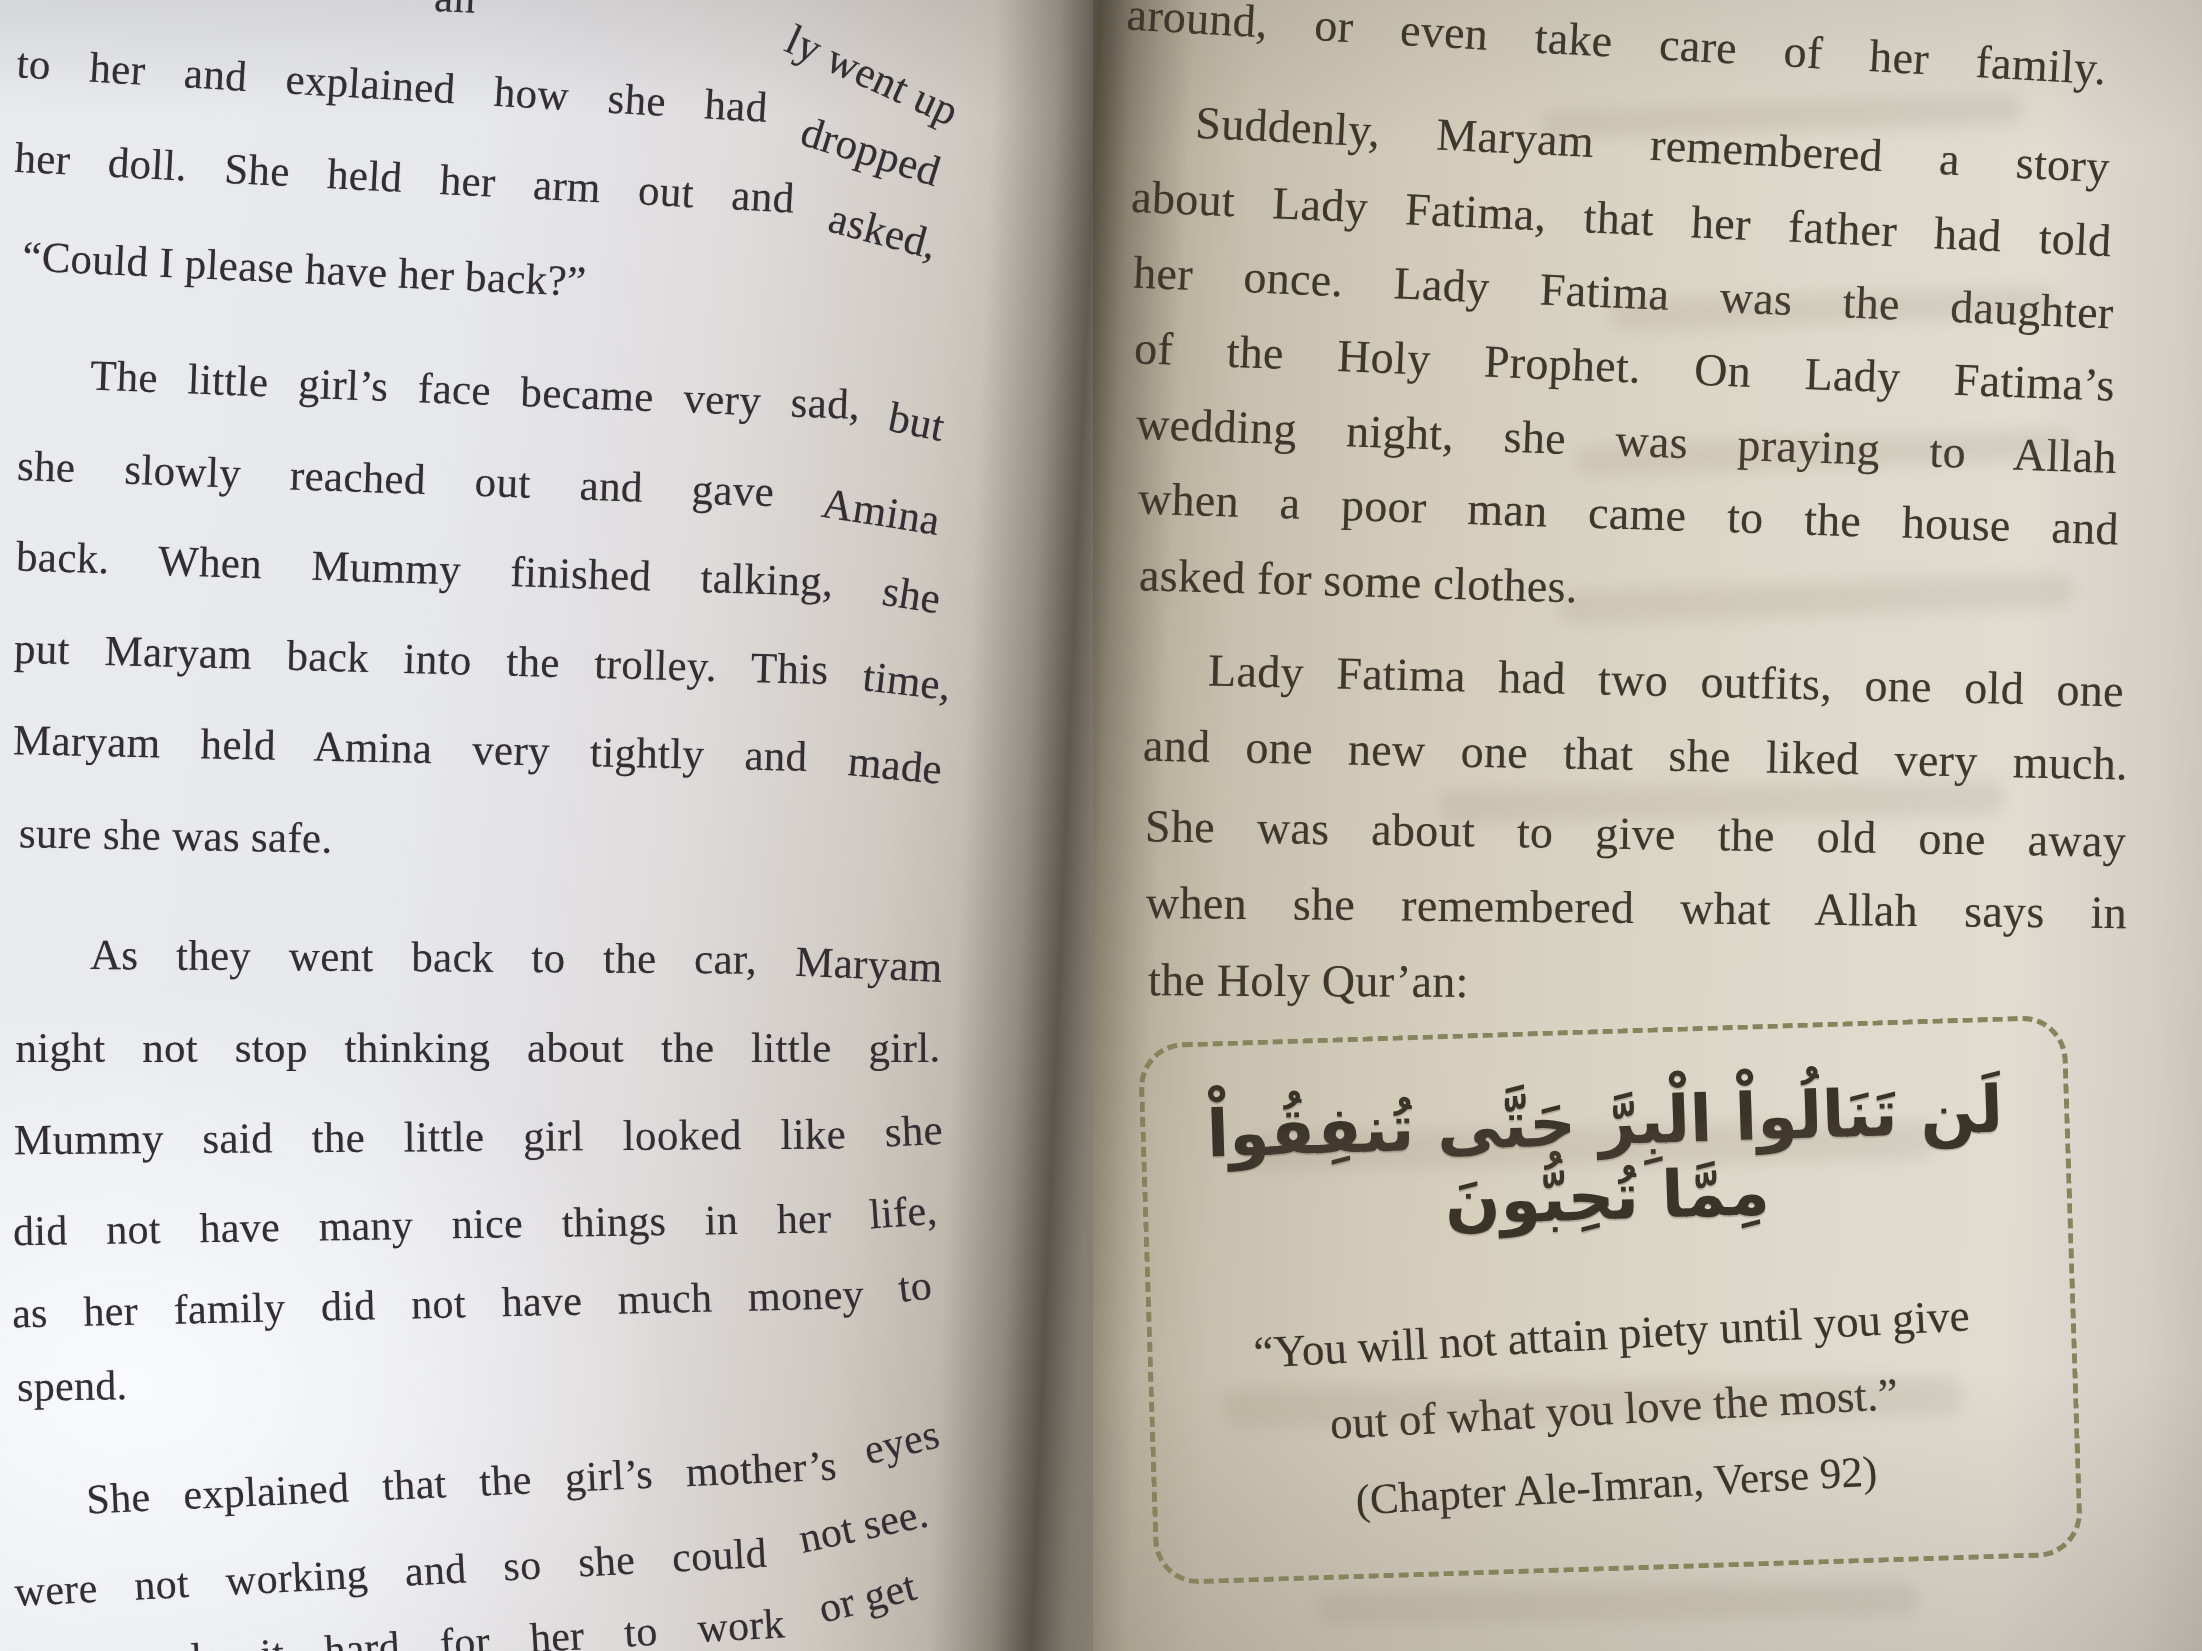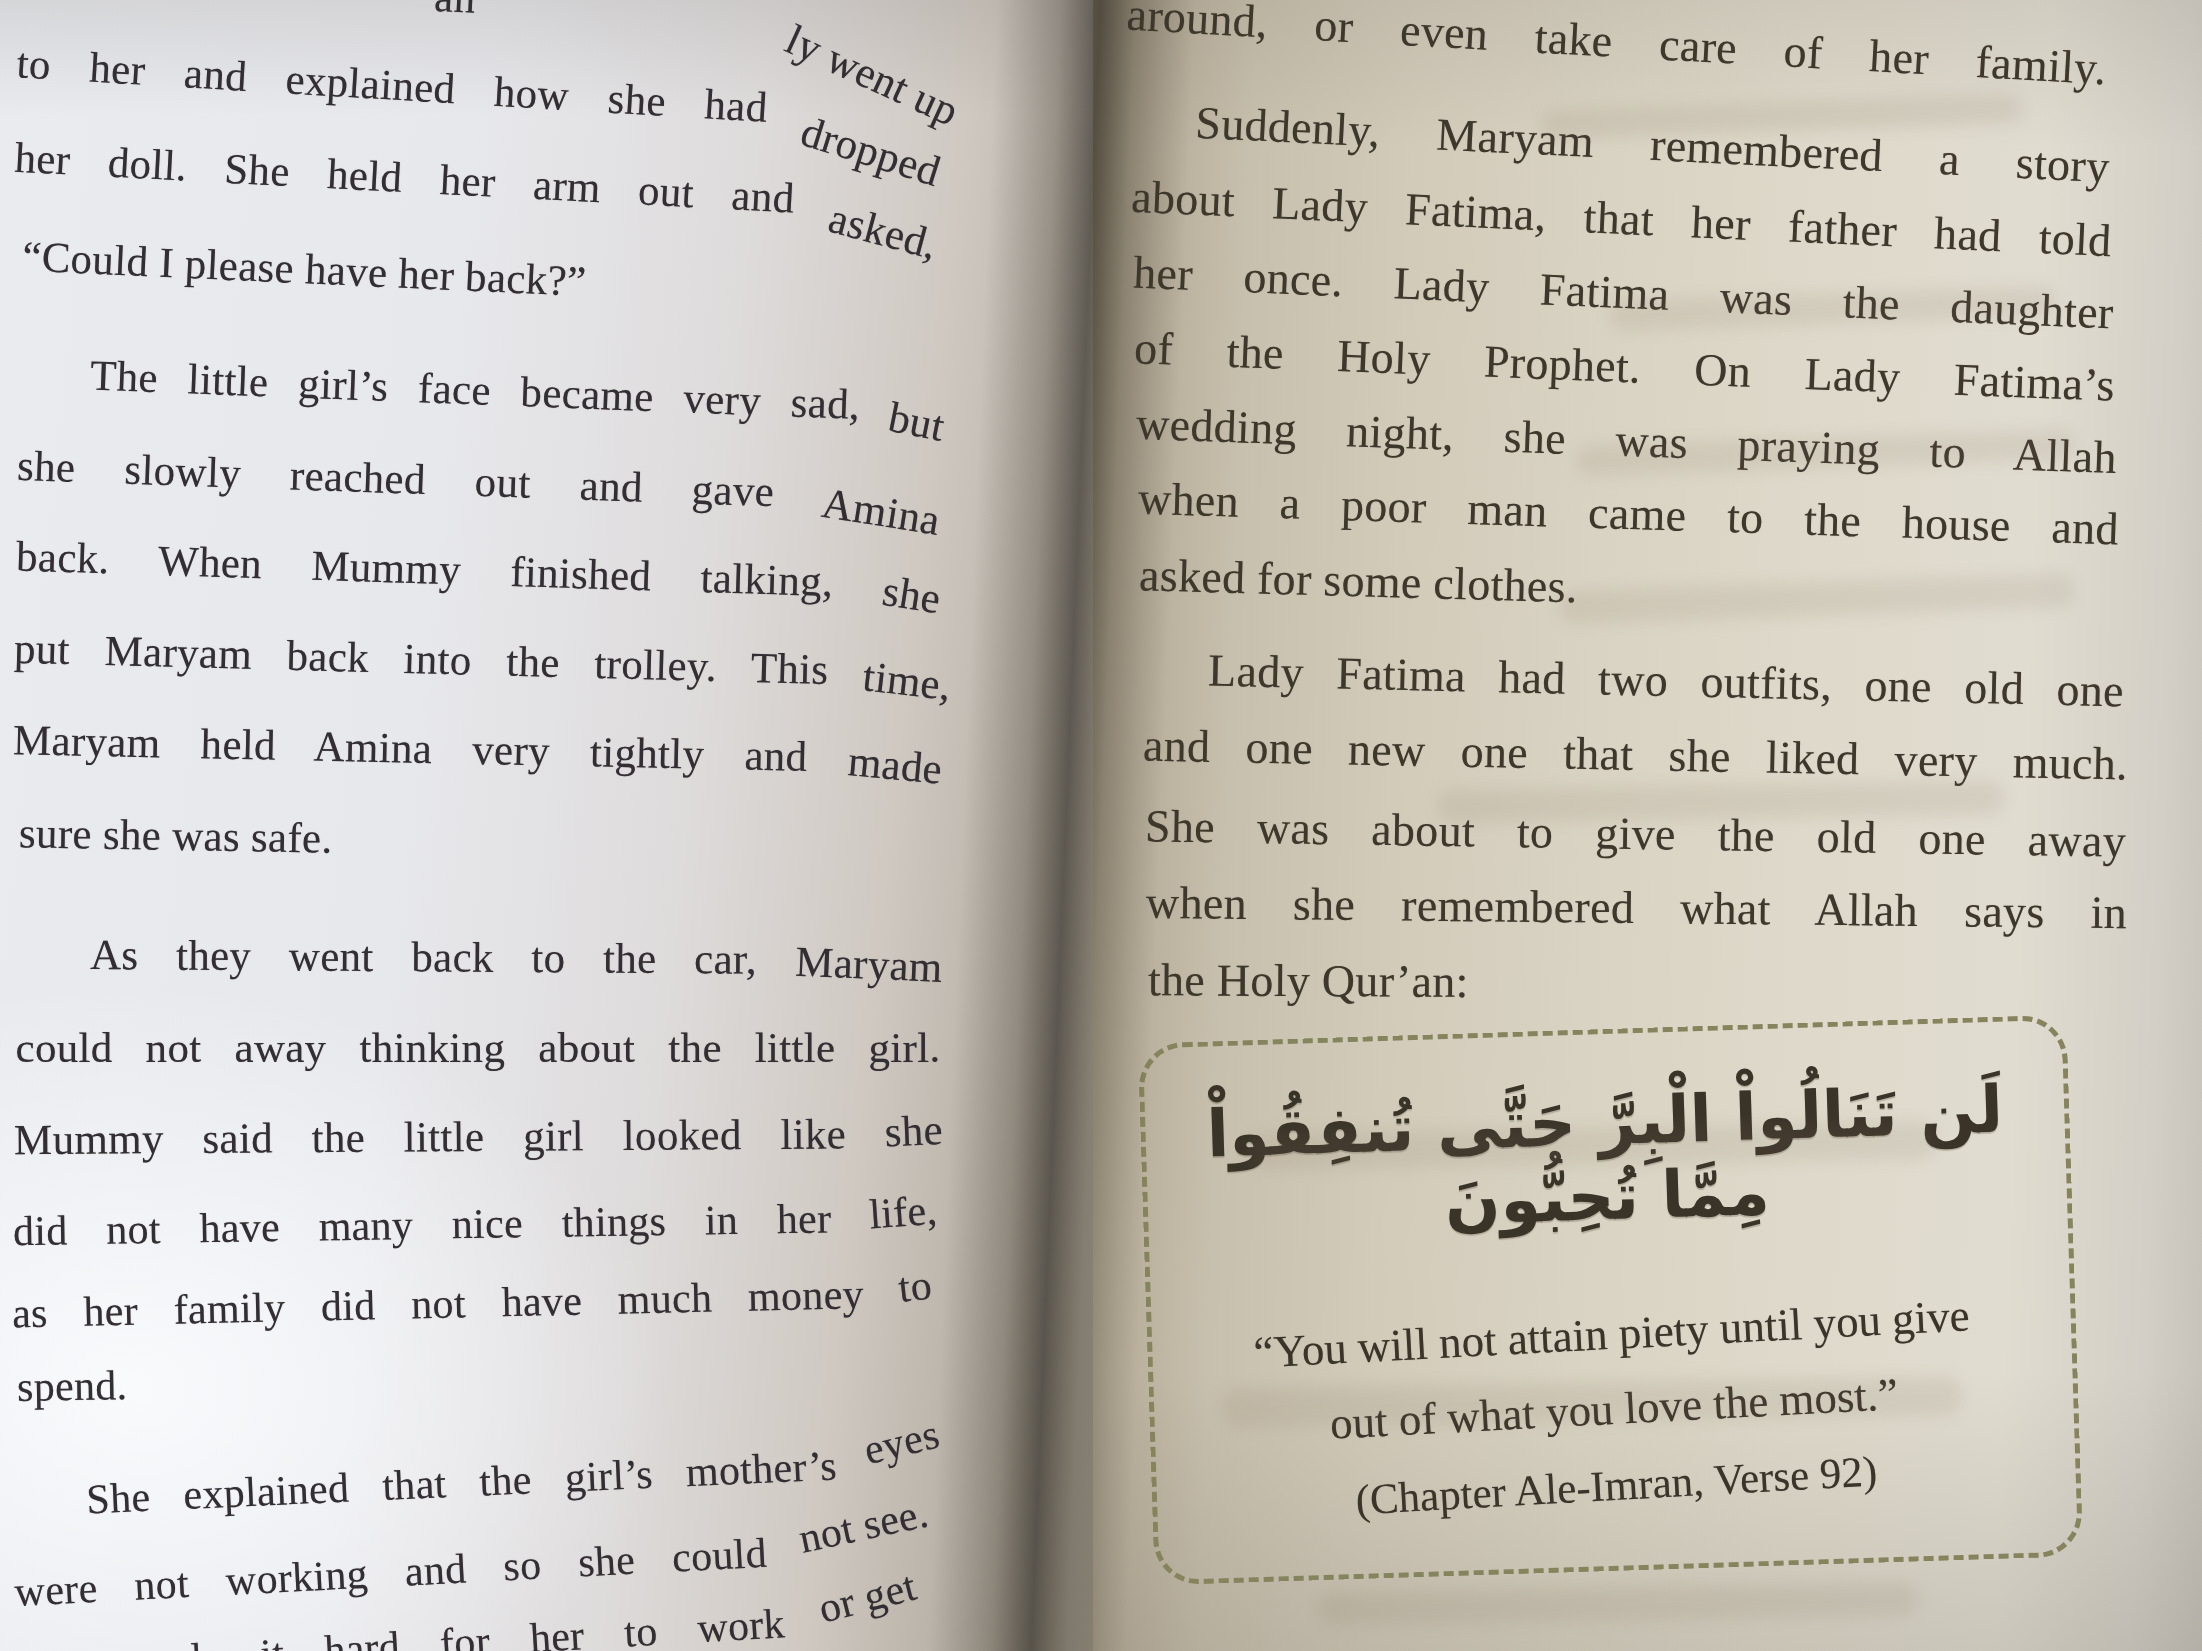--- a/index.html
+++ b/index.html
@@ -78,21 +78,21 @@
       <div class="tl" style="left: 15.5px; top: 67px; width: 934px; font-size: 43px; transform: rotate(3.4deg);"><span>to her and explained how she had</span> <span class="tail" style="transform: rotate(14deg) translateY(20.6px);">dropped</span></div>
       <div class="tl" style="left: 13.8px; top: 158px; width: 929px; font-size: 43px; transform: rotate(3deg);"><span>her doll. She held her arm out and</span> <span class="tail" style="transform: rotate(12deg) translateY(17px);">asked,</span></div>
       <div class="tl end" style="left: 22.4px; top: 251px; width: 817px; font-size: 43px; transform: rotate(2.6deg);"><span>“Could I please have her back?”</span></div>
       <div class="tl" style="left: 90px; top: 368px; width: 856px; font-size: 43px; transform: rotate(2.2deg);"><span>The little girl’s face became very sad,</span> <span class="tail" style="transform: rotate(9deg) translateY(10.3px);">but</span></div>
       <div class="tl" style="left: 17px; top: 458px; width: 925px; font-size: 43px; transform: rotate(2deg);"><span>she slowly reached out and gave</span> <span class="tail" style="transform: rotate(7deg) translateY(8.6px);">Amina</span></div>
       <div class="tl" style="left: 15.5px; top: 547px; width: 925px; font-size: 43px; transform: rotate(1.8deg);"><span>back. When Mummy finished talking,</span> <span class="tail" style="transform: rotate(7deg) translateY(6.9px);">she</span></div>
       <div class="tl" style="left: 13.8px; top: 637px; width: 938px; font-size: 43px; transform: rotate(1.5deg);"><span>put Maryam back into the trolley. This</span> <span class="tail" style="transform: rotate(5deg) translateY(5.2px);">time,</span></div>
       <div class="tl" style="left: 13px; top: 726px; width: 929px; font-size: 43px; transform: rotate(1.2deg);"><span>Maryam held Amina very tightly and</span> <span class="tail" style="transform: rotate(4deg) translateY(3.4px);">made</span></div>
       <div class="tl end" style="left: 19px; top: 816px; width: 774px; font-size: 43px; transform: rotate(1deg);"><span>sure she was safe.</span></div>
       <div class="tl" style="left: 90px; top: 934px; width: 852px; font-size: 43px; transform: rotate(0.4deg);"><span>As they went back to the car,</span> <span class="tail" style="transform: rotate(2deg) translateY(1.7px);">Maryam</span></div>
-      <div class="tl" style="left: 15.5px; top: 1024px; width: 925px; font-size: 43px; transform: rotate(0deg);"><span>could not away thinking about the little girl.</span></div>
+      <div class="tl" style="left: 15.5px; top: 1024px; width: 925px; font-size: 43px; transform: rotate(0deg);"><span>night not stop thinking about the little girl.</span></div>
       <div class="tl" style="left: 13.8px; top: 1113px; width: 929px; font-size: 43px; transform: rotate(-0.4deg);"><span>Mummy said the little girl looked like</span> <span class="tail" style="transform: rotate(-2deg) translateY(-1.7px);">she</span></div>
       <div class="tl" style="left: 13px; top: 1201px; width: 925px; font-size: 42px; transform: rotate(-0.9deg);"><span>did not have many nice things in her</span> <span class="tail" style="transform: rotate(-3deg) translateY(-3.4px);">life,</span></div>
       <div class="tl" style="left: 12px; top: 1280px; width: 921px; font-size: 42px; transform: rotate(-1.3deg);"><span>as her family did not have much money</span> <span class="tail" style="transform: rotate(-5deg) translateY(-5.2px);">to</span></div>
       <div class="tl end" style="left: 17px; top: 1358px; width: 688px; font-size: 42px; transform: rotate(-1deg);"><span>spend.</span></div>
       <div class="tl" style="left: 86px; top: 1457px; width: 860px; font-size: 42px; transform: rotate(-2.6deg);"><span>She explained that the girl’s mother’s</span> <span class="tail" style="transform: rotate(-11deg) translateY(-13.8px);">eyes</span></div>
       <div class="tl" style="left: 13.8px; top: 1545px; width: 921px; font-size: 42px; transform: rotate(-3deg);"><span>were not working and so she could</span> <span class="tail" style="transform: rotate(-9deg) translateY(-12px);">not see.</span></div>
       <div class="tl" style="left: 12px; top: 1619px; width: 912px; font-size: 42px; transform: rotate(-3.4deg);"><span>This made it hard for her to work</span> <span class="tail" style="transform: rotate(-11deg) translateY(-12px);">or get</span></div>
     </div>
   <div class="page page-right" id="right-page">
     <div class="verse-box" id="verse-box" style="left: 53px; top: 1029px; width: 919px; height: 532px; border-color: rgb(133, 132, 92);">

